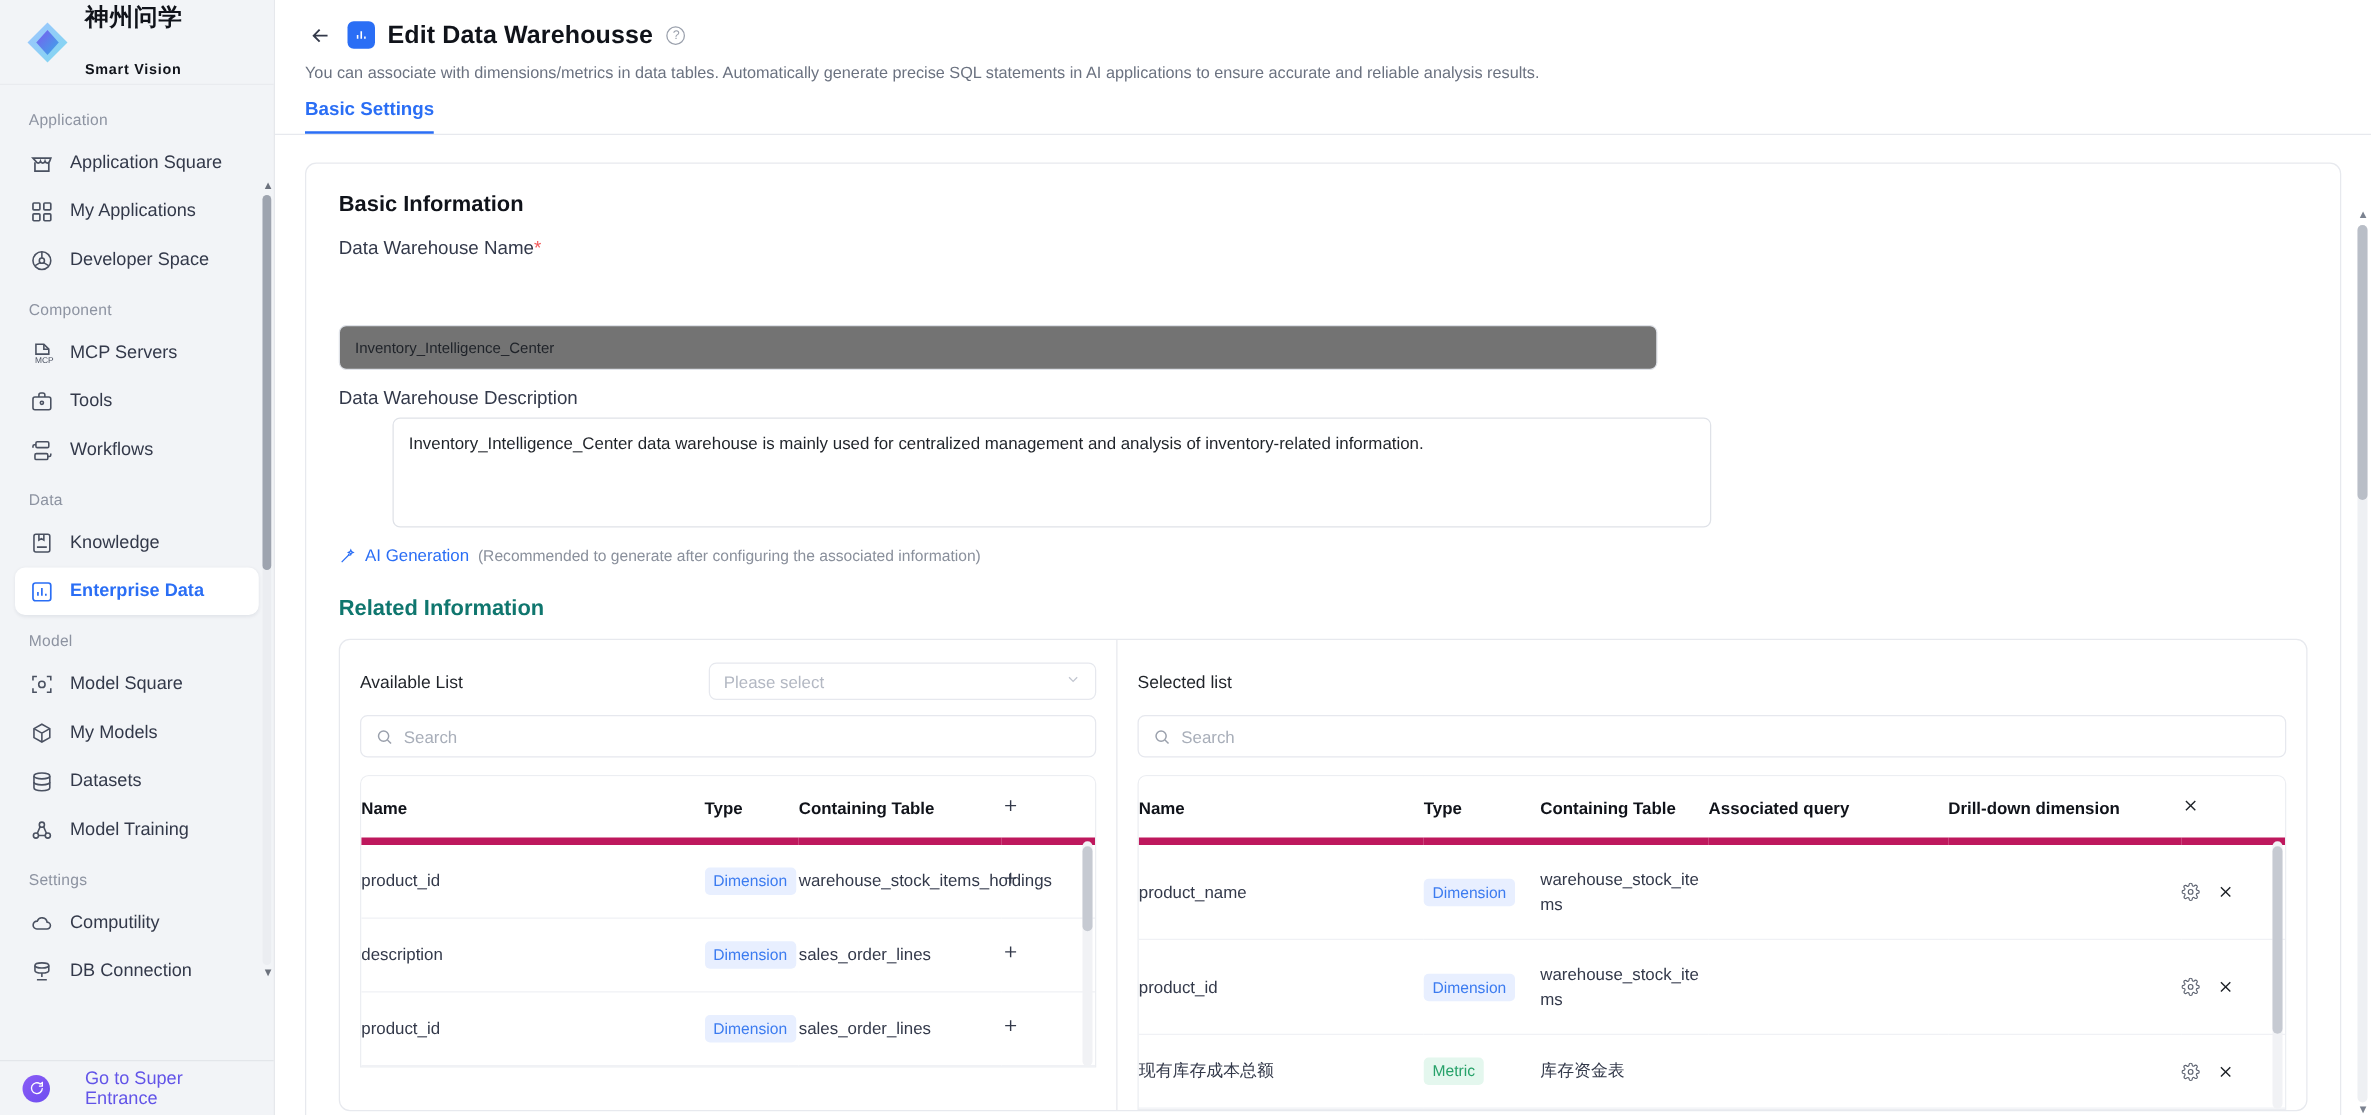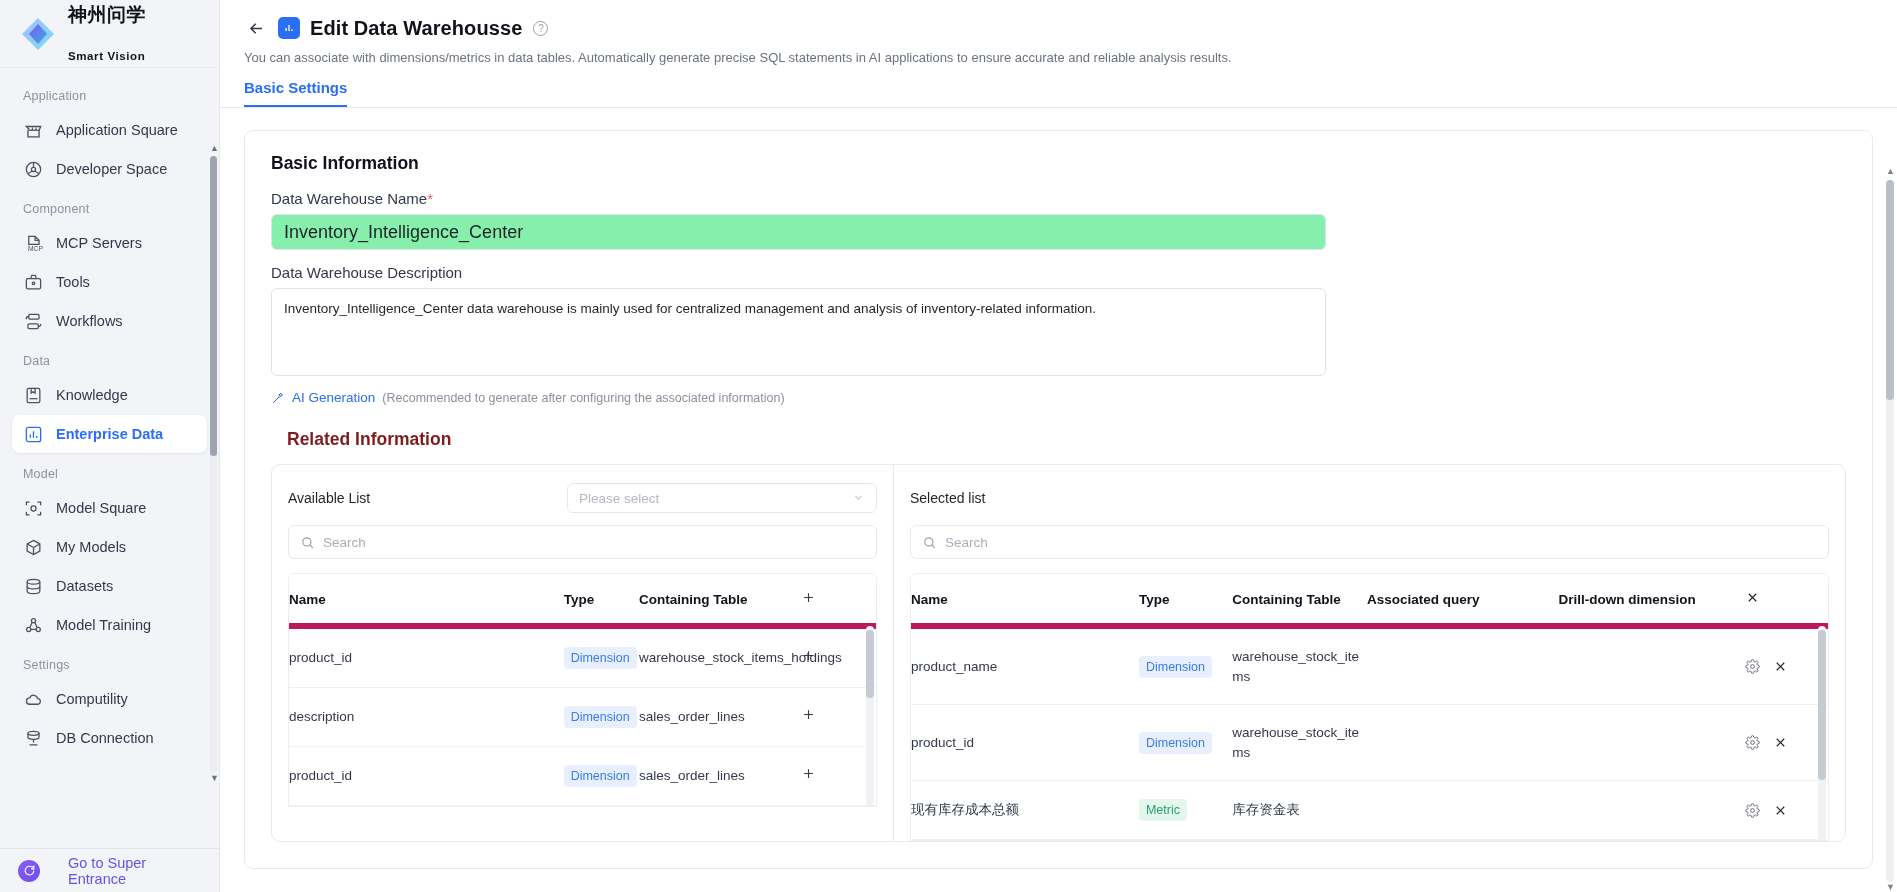--- a/index.html
+++ b/index.html
@@ -103,35 +103,35 @@
   .scroll-area { flex: 1 1 auto; overflow: hidden; padding: 22px 24px 0 24px; background:#fff; position:relative;}
   .card {
     border: 1px solid #e7e9ee; border-radius: 9px; background: #fff;
     padding: 22px 26px 26px 26px;
   }
   .section-title { font-size: 17.5px; font-weight: 700; color: #10131a; margin-bottom: 16px; }
   .field-label { font-size: 15px; color: #33394a; margin-bottom: 7px; }
   .req { color: #f25a5a; }
   .text-input {
     width: 1055px; height: 36px; border: 1px solid #dfe2e8; border-radius: 6px;
-    padding: 0 12px; font-size: 18px; color: #1f2329; background:#86efac;
-    font-family: "Liberation Sans", sans-serif; outline:none;
+    padding: 0 12px; font-size: 12px; color: #1f2329; background:#737373;
+    font-family: "Liberation Sans", sans-serif; outline:none;margin-top:46px;
   }
   .text-input::placeholder { color: #a8aeb9; }
   .textarea {
     width: 1055px; height: 88px; border: 1px solid #dfe2e8; border-radius: 6px;
     padding: 10px 12px; font-size: 13.5px; color: #1f2329; resize:none;
-    font-family: "Liberation Sans", sans-serif; outline:none; line-height: 1.5;
+    font-family: "Liberation Sans", sans-serif; outline:none; line-height: 1.5; margin-left: 43px;
   }
   .field-gap { margin-top: 14px; }
   .ai-row { display:flex; align-items:center; gap:7px; margin-top: 10px; }
   .ai-link { font-size: 13.5px; color: #2a6ef5; cursor:pointer; }
   .ai-hint { font-size: 12.5px; color: #8a909c; }
 
-  .related-title { font-size: 17.5px; font-weight: 700; color:#7f1d1d; margin: 24px 0 14px 16px; }
+  .related-title { font-size: 17.5px; font-weight: 700; color:#0f766e; margin: 24px 0 14px 0; }
 
   .panels { display: flex; gap: 0; border: 1px solid #e7e9ee; border-radius: 9px; background: #fff; }
   .panel { padding: 18px 16px 0 16px; }
   .panel.left { width: 622px; flex: 0 0 622px; border-right: 1px solid #e7e9ee; }
   .panel.right { flex: 1 1 auto; min-width: 0; }
 
   .panel-head { display: flex; align-items: center; justify-content: space-between; height: 30px; }
   .panel-label { font-size: 14px; color: #1f2329; }
   .select {
     width: 310px; height: 30px; border: 1px solid #e6e8ee; border-radius: 6px;
@@ -223,20 +223,31 @@
 
       <div class="nav-group">Application</div>
       <div class="nav-item">
         <span class="ico">
             <svg viewBox="0 0 24 24" fill="none" stroke="currentColor" stroke-width="1.7">
               <path d="M3 7h18l-1.2 3.2a2.4 2.4 0 0 1-4.6 0 2.4 2.4 0 0 1-4.6 0 2.4 2.4 0 0 1-4.6 0L3 7z"></path>
               <path d="M5 11v9h14v-9"></path>
             </svg>
           </span>
         <span>Application Square</span>
+      </div>
+      <div class="nav-item">
+        <span class="ico">
+            <svg viewBox="0 0 24 24" fill="none" stroke="currentColor" stroke-width="1.7">
+              <rect x="3" y="3" width="7" height="7" rx="1"></rect>
+              <rect x="14" y="3" width="7" height="7" rx="1"></rect>
+              <rect x="3" y="14" width="7" height="7" rx="1"></rect>
+              <rect x="14" y="14" width="7" height="7" rx="1"></rect>
+            </svg>
+          </span>
+        <span>My Applications</span>
       </div>
       <div class="nav-item">
         <span class="ico">
             <svg viewBox="0 0 24 24" fill="none" stroke="currentColor" stroke-width="1.6">
               <circle cx="12" cy="12" r="9"></circle>
               <circle cx="12" cy="12" r="2.6"></circle>
               <path d="M12 3v6.4M5.2 17l5.5-3.2M18.8 17l-5.5-3.2"></path>
             </svg>
           </span>
         <span>Developer Space</span>

